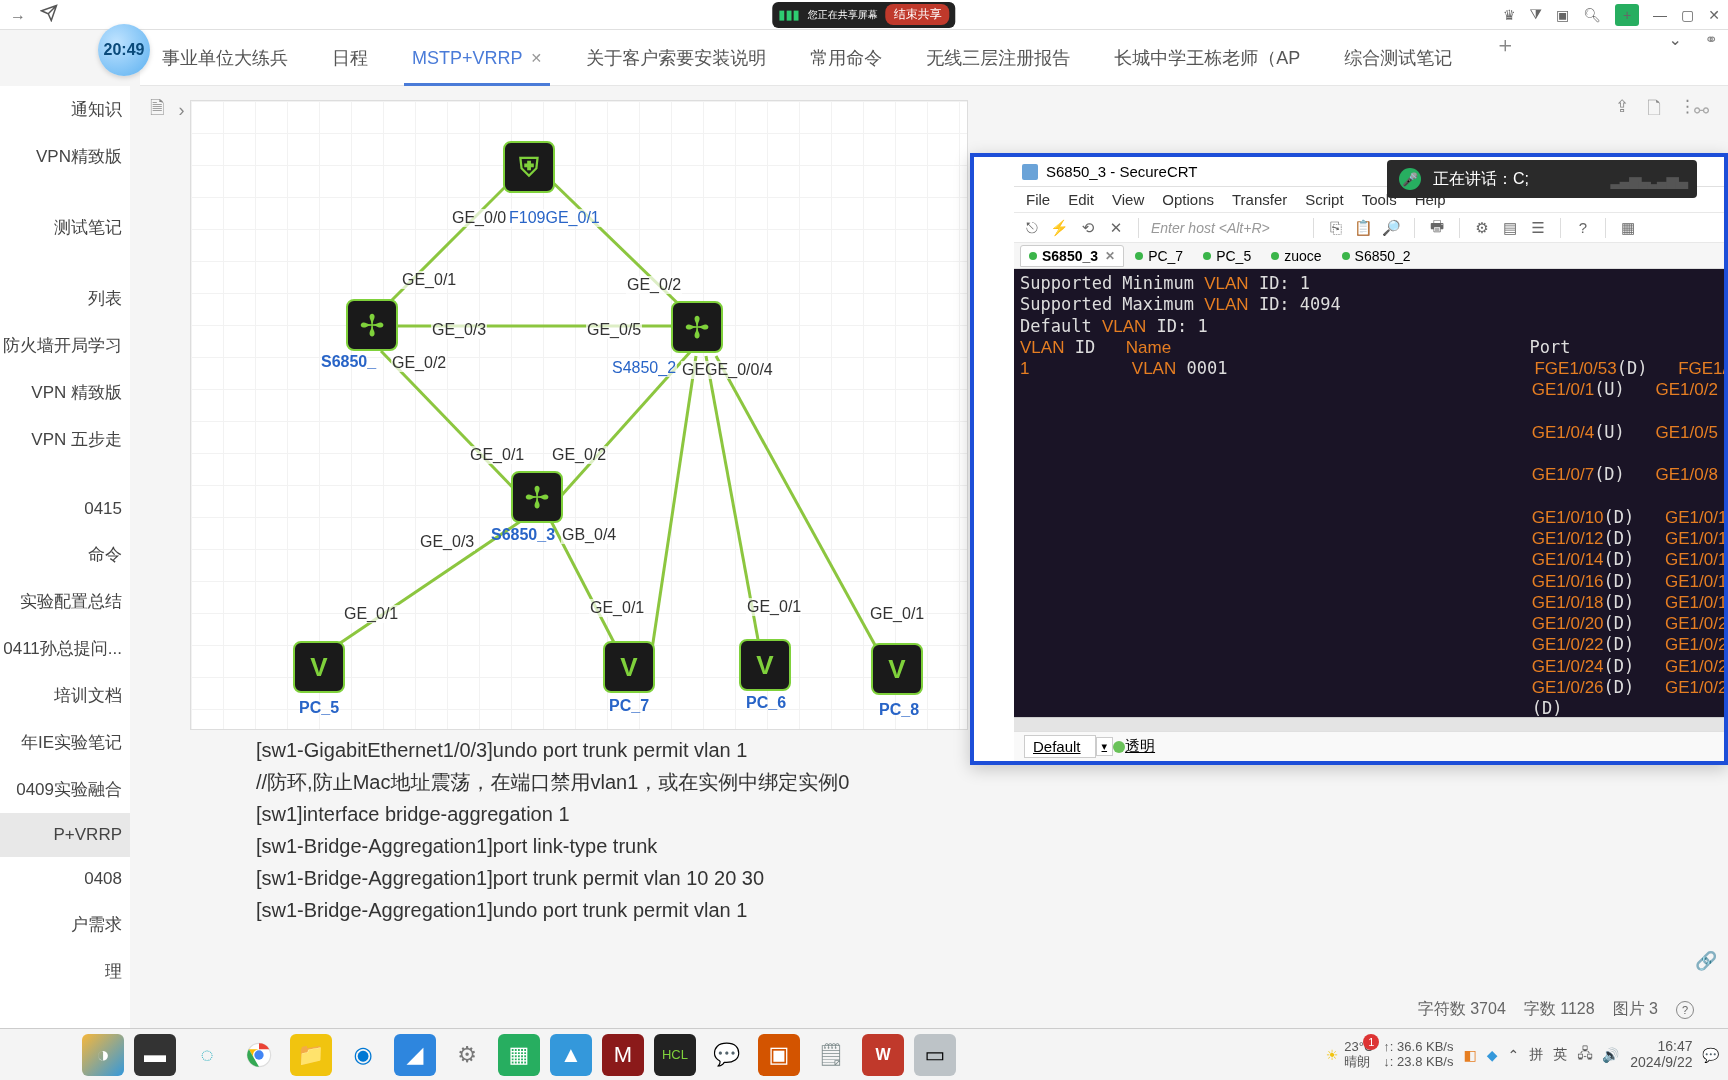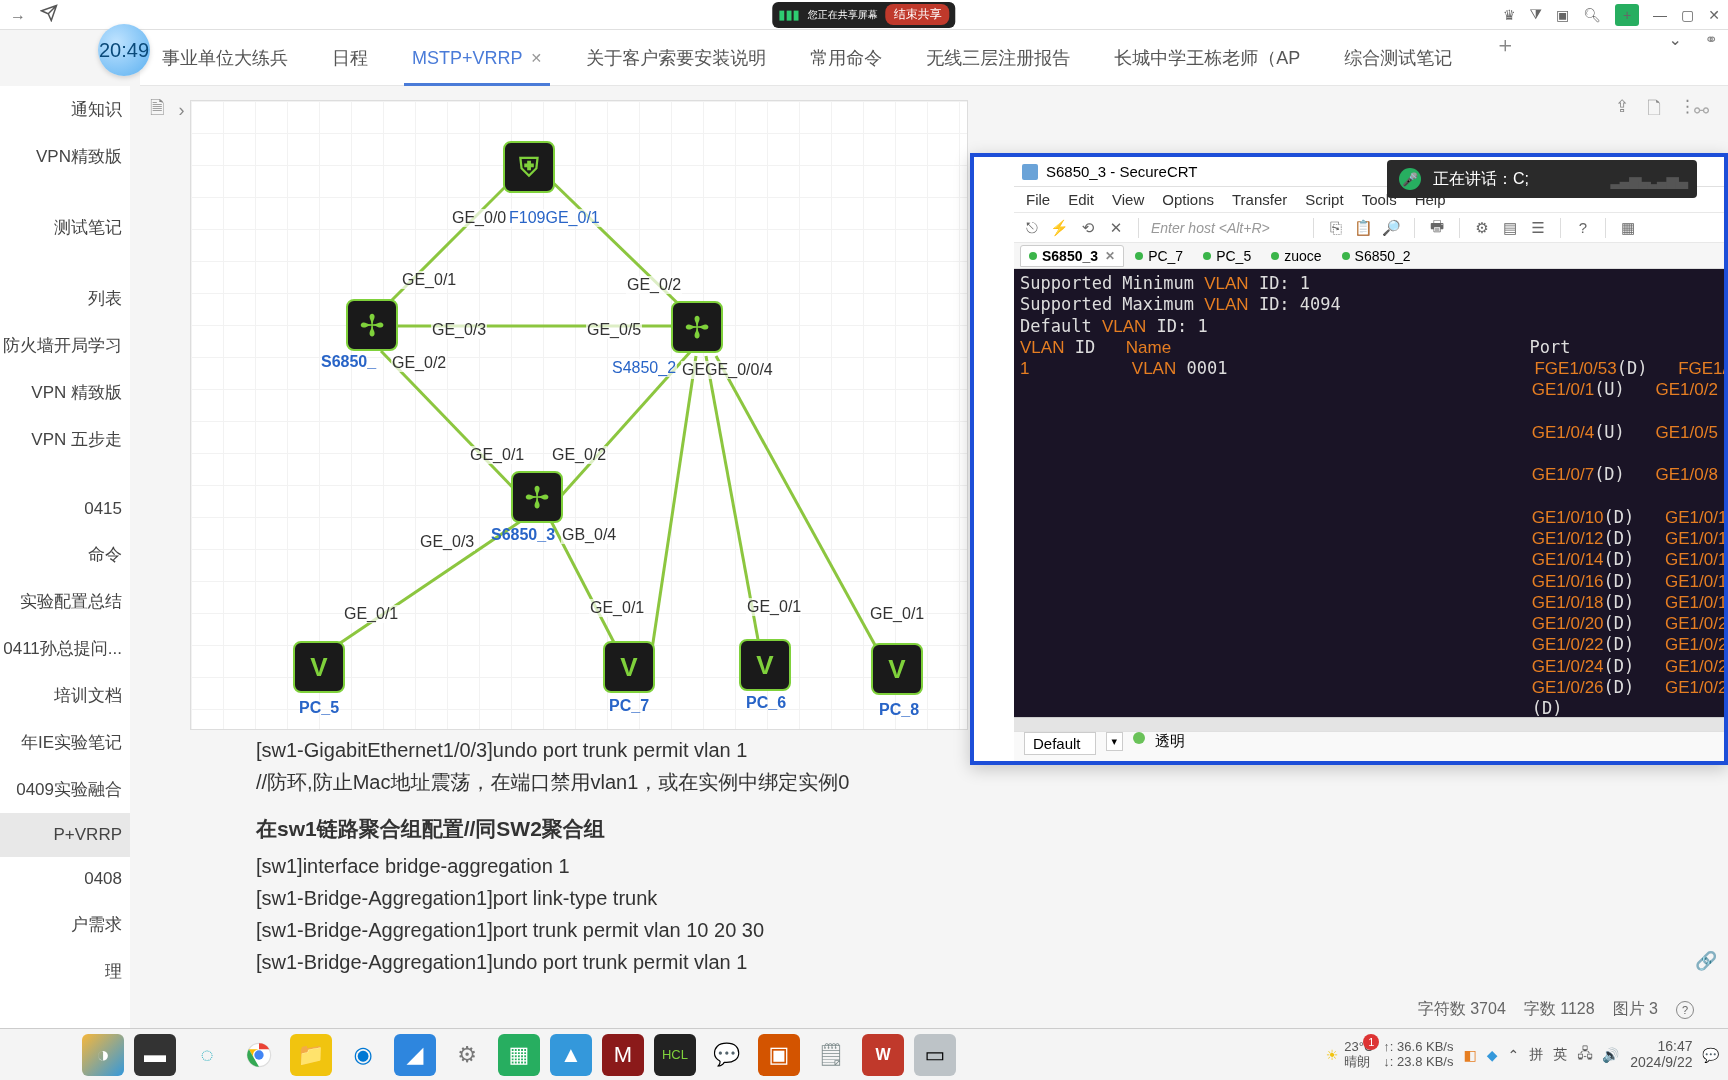--- a/index.html
+++ b/index.html
@@ -13,21 +13,21 @@
 .share-pill .share-text { color: #fff; font-size: 10px; }
 .share-pill .bars { color: #2ecc71; font-size: 13px; }
 .share-pill .end-btn { background: #c0392b; color: #fff; font-size: 12px; padding: 2px 8px; border-radius: 8px; }
 .top-right { position: absolute; right: 8px; display: flex; gap: 14px; align-items: center; }
 .top-right span { color: #666; font-size: 14px; }
 .crown { color: #c0392b; }
 .green-plus { background: #27ae60; color: #fff; width: 24px; height: 22px; border-radius: 3px; display:flex; align-items:center; justify-content:center; font-size: 16px; }
 .win-btn { color: #555; font-size: 13px; }
 
 
-.time-badge { position: absolute; top: 24px; left: 98px; width: 52px; height: 52px; border-radius: 50%; background: radial-gradient(circle at 35% 35%, #bfe3ff, #5bb0f0); display: flex; align-items: center; justify-content: center; font-size: 20px; color: #0a4a7a; font-weight: 400; z-index: 5; box-shadow: 0 2px 5px rgba(0,0,0,0.15); }
+.time-badge { position: absolute; top: 24px; left: 98px; width: 52px; height: 52px; border-radius: 50%; background: radial-gradient(circle at 35% 35%, #bfe3ff, #5bb0f0); display: flex; align-items: center; justify-content: center; font-size: 16px; color: #0a4a7a; font-weight: 700; z-index: 5; box-shadow: 0 2px 5px rgba(0,0,0,0.15); }
 
 
 .tabs-row { margin-left: 140px; height: 56px; background: #fff; display: flex; border-bottom: 1px solid #e6e6e6; position: relative; }
 .tabs-row .tab { padding: 0 22px; height: 56px; display: flex; align-items: center; color: #555; font-size: 18px; cursor: pointer; position: relative; }
 .tabs-row .tab.active { color: #4a7bd8; }
 .tabs-row .tab.active::after { content: ""; position: absolute; bottom: 0; left: 14px; right: 14px; height: 3px; background: #4a7bd8; }
 .tabs-row .tab .close { margin-left: 8px; color: #999; font-size: 14px; }
 .tabs-row .plus { margin-left: 20px; color: #888; font-size: 22px; }
 .tabs-row .chev { position: absolute; right: 46px; color: #666; font-size: 16px; }
 .tabs-row .right-icon { position: absolute; right: 10px; color: #888; font-size: 16px; }
@@ -70,21 +70,21 @@
 .crt-tool .sep { width:1px;height:20px;background:#ddd; margin: 0 4px; }
 .crt-tabs { height: 26px; display:flex; align-items:center; padding: 0 6px; gap: 2px; background:#f6f6f6; border-bottom:1px solid #ddd; }
 .crt-tabs .ctab { display:flex; align-items:center; gap:5px; padding: 2px 8px; font-size:14px; border:1px solid transparent; border-radius:3px 3px 0 0; }
 .crt-tabs .ctab.active { background:#fff; border-color:#ccc; font-weight:700; }
 .crt-tabs .dot { width:8px;height:8px;border-radius:50%;background:#3bb54a; }
 .crt-tabs .x { color:#888; font-size:12px; margin-left:2px; }
 .crt-term { flex:1; background:#1a1426; color:#ddd; font-family: "Consolas", monospace; font-size: 17px; padding: 4px 6px; overflow:hidden; line-height: 1.25; white-space: pre; }
 .crt-term .kw { color: #e67e22; }
 .crt-term .port { color: #e67e22; }
 .crt-scroll { height: 14px; background:#e4e4e4; border-top:1px solid #ccc; }
-.crt-bot1 { height: 30px; display:flex; align-items:flex-start; gap:10px; padding: 0 10px; border-top:1px solid #e0e0e0; font-size:15px; background:#f9f9f9; }
+.crt-bot1 { height: 30px; display:flex; align-items:center; padding: 0 10px; border-top:1px solid #e0e0e0; font-size:15px; background:#f9f9f9;text-decoration:underline; }
 .crt-bot1 .sel { border:1px solid #ccc; padding: 2px 14px 2px 8px; background:#fff; }
 .crt-bot1 .chev2 { border:1px solid #ccc; padding: 2px 5px; background:#fff; font-size:11px; }
 .crt-bot1 .gdot { width:12px;height:12px;border-radius:50%;background:#6ac259; }
 .crt-status { height: 26px; display:flex; align-items:center; padding: 0 10px; font-size:15px; background:#f0f0f0; border-top:1px solid #ddd; color:#333; }
 .crt-status .seg { margin-right: 30px; }
 .crt-status .spacer { flex:1; }
 
 
 .speak { position: absolute; top: 160px; left: 1387px; width: 310px; height: 38px; background: #2a2a2a; color:#fff; display:flex; align-items:center; padding: 0 12px; gap: 12px; font-size:16px; border-radius: 4px; z-index: 40; }
 .speak .mic { width:22px;height:22px;border-radius:50%;background:#27ae60; display:flex;align-items:center;justify-content:center; font-size:13px; }
@@ -274,21 +274,20 @@
   <div class="node pc-node" style="top:542px;left:680px">
       <span class="glyph">V</span>
     </div>
   <div class="node-label" style="top:600px;left:688px">PC_8</div>
   <div class="port-label" style="top:504px;left:678px">GE_0/1</div>
 </div>
 
 <div class="doc" style="top:734px;">
   <div>[sw1-GigabitEthernet1/0/3]undo port trunk permit vlan 1</div>
   <div>//防环,防止Mac地址震荡，在端口禁用vlan1，或在实例中绑定实例0</div>
-  <div class="bold">在sw1链路聚合组配置//同SW2聚合组</div>
   <div>[sw1]interface bridge-aggregation 1</div>
   <div>[sw1-Bridge-Aggregation1]port link-type trunk</div>
   <div>[sw1-Bridge-Aggregation1]port trunk permit vlan 10 20 30</div>
   <div>[sw1-Bridge-Aggregation1]undo port trunk permit vlan 1</div>
 </div>
 
 <div class="doc-status">
   <span>字符数 3704</span>
   <span>字数 1128</span>
   <span>图片 3</span>

